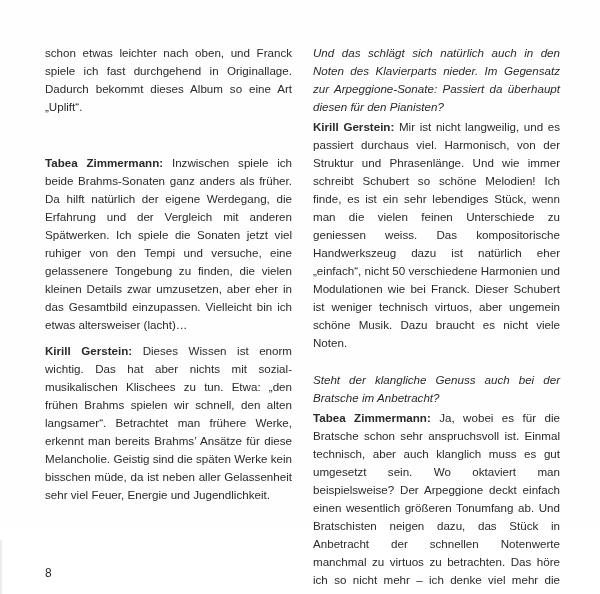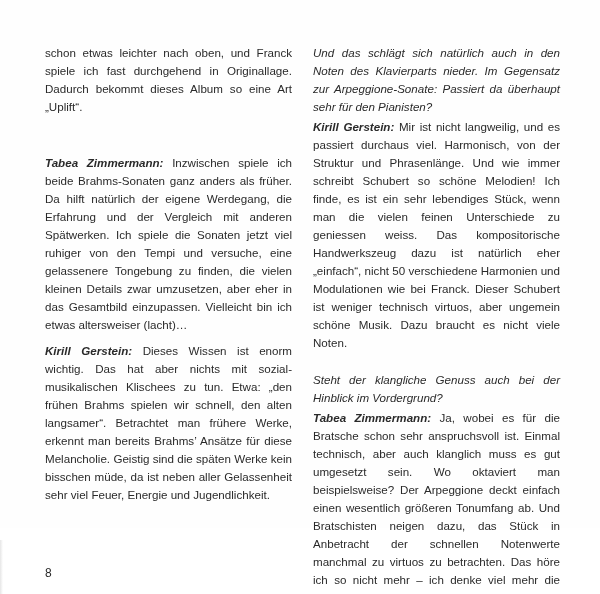--- a/index.html
+++ b/index.html
@@ -34,21 +34,21 @@
     .col-right { left: 313px; }
     .para {
       margin: 0 0 0 0;
     }
     .gap { height: 19px; }
     .question {
       font-style: italic;
       margin: 0 0 2px 0;
     }
     .answer { margin: 0; }
-    .speaker { font-weight: bold; font-style: italic; }
+    .speaker { font-weight: bold; }
     .aside { }
     .page-number {
       position: absolute;
       left: 45px;
       top: 566px;
       font-size: 12px;
       color: #2a2a2a;
     }
     .edge-shadow {
       position: absolute;
@@ -73,23 +73,23 @@
     <div class="gap"></div>
 
     <p class="answer"><span class="speaker">Tabea Zimmermann:</span><span> Inzwischen spiele ich bei­de Brahms-Sonaten ganz anders als früher. Da hilft natürlich der eigene Werdegang, die Erfah­rung und der Vergleich mit anderen Spätwerken. Ich spiele die Sonaten jetzt viel ruhiger von den Tempi und versuche, eine gelassenere Tongebung zu finden, die vielen kleinen Details zwar umzu­setzen, aber eher in das Gesamtbild einzupassen. Vielleicht bin ich etwas altersweiser </span><span class="aside">(lacht)…</span></p>
 
     <div class="gap" style="height:8px"></div>
 
     <p class="answer"><span class="speaker">Kirill Gerstein:</span><span> Dieses Wissen ist enorm wichtig. Das hat aber nichts mit sozial-musikalischen Kli­schees zu tun. Etwa: „den frühen Brahms spie­len wir schnell, den alten langsamer“. Betrachtet man frühere Werke, erkennt man bereits Brahms’ Ansätze für diese Melancholie. Geistig sind die späten Werke kein bisschen müde, da ist neben aller Gelassenheit sehr viel Feuer, Energie und Ju­gendlichkeit.</span></p>
   </div>
 
   <div class="column col-right">
-    <p class="question">Und das schlägt sich natürlich auch in den Noten des Klavierparts nieder. Im Gegensatz zur Arpeggi­one-Sonate: Passiert da überhaupt sehr für den Pianisten?</p>
+    <p class="question">Und das schlägt sich natürlich auch in den Noten des Klavierparts nieder. Im Gegensatz zur Arpeggi­one-Sonate: Passiert da überhaupt diesen für den Pianisten?</p>
     <p class="answer"><span class="speaker">Kirill Gerstein:</span><span> Mir ist nicht langweilig, und es passiert durchaus viel. Harmonisch, von der Struktur und Phrasenlänge. Und wie immer schreibt Schubert so schöne Melodien! Ich finde, es ist ein sehr lebendiges Stück, wenn man die vielen feinen Unterschiede zu geniessen weiss. Das kompositorische Handwerkszeug dazu ist natürlich eher „einfach“, nicht 50 verschiedene Harmonien und Modulationen wie bei Franck. Dieser Schubert ist weniger technisch virtuos, aber ungemein schöne Musik. Dazu braucht es nicht viele Noten.</span></p>
 
     <div class="gap"></div>
 
-    <p class="question">Steht der klangliche Genuss auch bei der Hinblick im Vordergrund?</p>
+    <p class="question">Steht der klangliche Genuss auch bei der Bratsche im Anbetracht?</p>
     <p class="answer"><span class="speaker">Tabea Zimmermann:</span><span> Ja, wobei es für die Bratsche schon sehr anspruchsvoll ist. Einmal technisch, aber auch klanglich muss es gut umgesetzt sein. Wo okta­viert man beispielsweise? Der Arpeggione deckt ein­fach einen wesentlich größeren Tonumfang ab. Und Bratschisten neigen dazu, das Stück in Anbetracht der schnellen Notenwerte manchmal zu virtuos zu be­trachten. Das höre ich so nicht mehr – ich denke viel mehr die großen Linien. Die Subtilität in den Noten ist natürlich der große Reiz an Schuberts Musik. Es ist eine ganz schmale Gratwanderung, ob auf diesen Ton noch ins Licht oder schon in den Schatten fällt.</span></p>
   </div>
 
   <div class="page-number">8</div>
 </div>
 
 </body></html>

